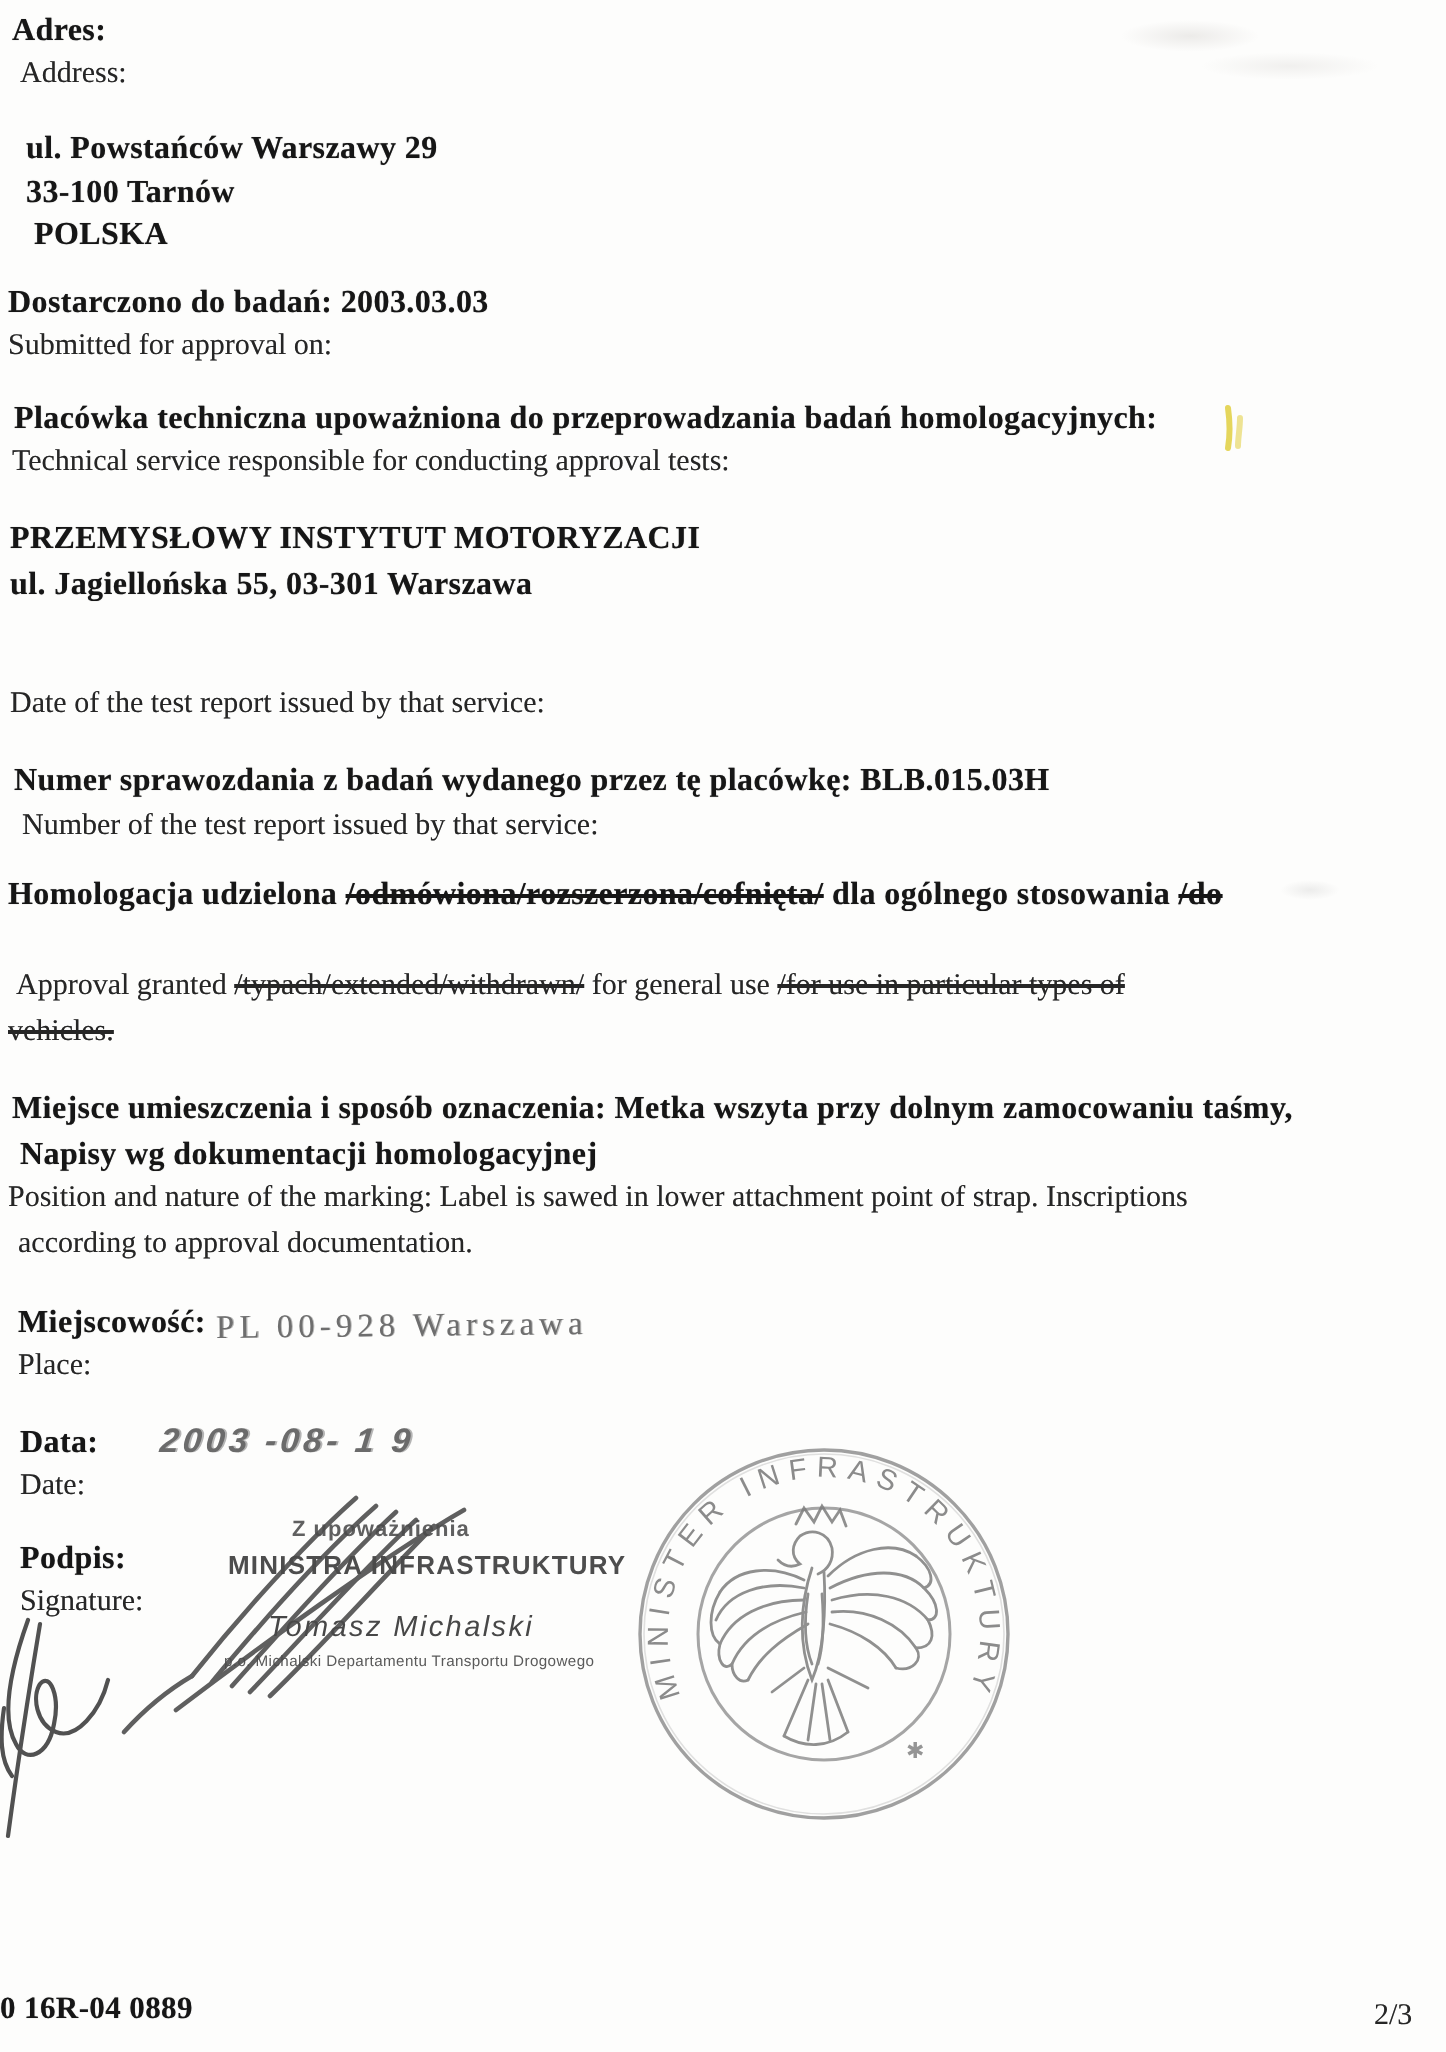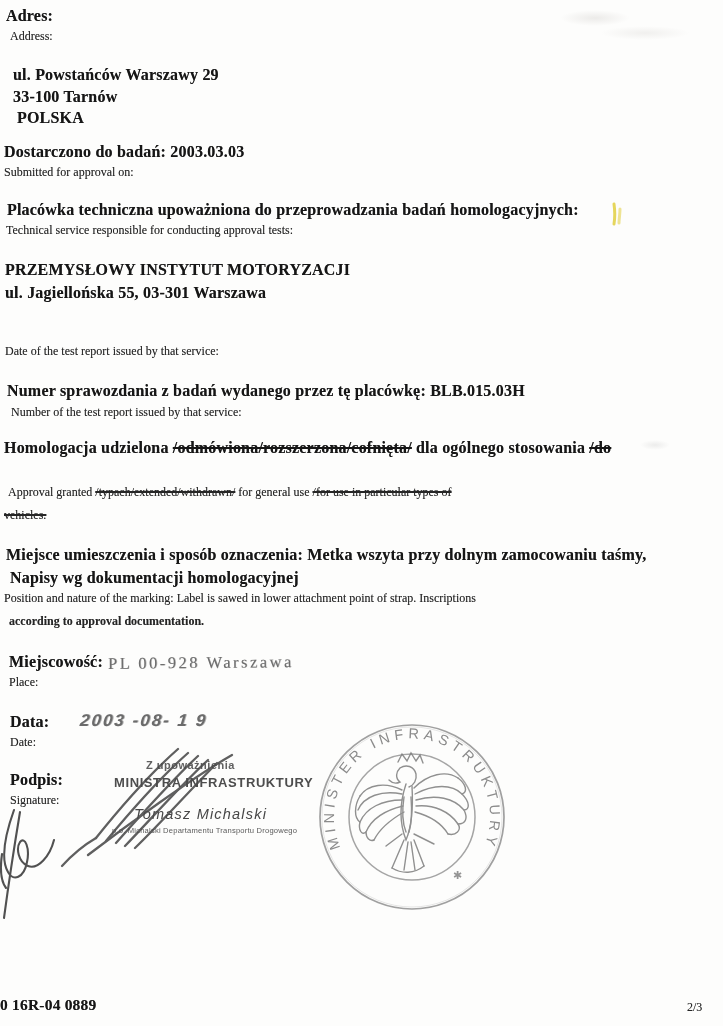--- a/index.html
+++ b/index.html
@@ -4,21 +4,21 @@
 <style>
   html,body{margin:0;padding:0;background:#e9e9e9;}
   #page{
     position:relative; width:723px; height:1026px;
     background:#fdfdfc; overflow:hidden;
     font-family:"Liberation Serif", serif; color:#1f1f1f;
   }
   .abs{position:absolute; white-space:nowrap;}
   .pl{font-weight:bold; font-size:16px; color:#161616; letter-spacing:.2px;
       text-shadow:0 0 .4px rgba(0,0,0,.5);}
-  .en{font-size:12px; color:#262626; text-shadow:0 0 .3px rgba(0,0,0,.35);}
+  .en{font-size:15px; color:#262626; text-shadow:0 0 .3px rgba(0,0,0,.35);}
   .strike{text-decoration:line-through; text-decoration-thickness:1.6px;}
   .stamp-serif{color:#6e6e6e; letter-spacing:2.5px; font-size:16.5px;
       transform:rotate(-.6deg); text-shadow:.6px 0 0 rgba(110,110,110,.45);}
   .date-stamp{font-family:"Liberation Sans", sans-serif; font-weight:bold;
       font-style:italic; font-size:17px; color:#6b6b6b; letter-spacing:2px;
       text-shadow:1px 0 0 rgba(107,107,107,.5); transform:skewX(-6deg);}
   .ink{font-family:"Liberation Sans", sans-serif; color:#565656;}
   .ink-auth1{font-size:11px; font-weight:bold; letter-spacing:.5px; color:#606060;}
   .ink-auth2{font-size:13px; font-weight:bold; letter-spacing:.6px; color:#4d4d4d;}
   .ink-name{font-size:14.5px; font-style:italic; letter-spacing:1.2px; color:#474747;}
@@ -53,21 +53,21 @@
     <span>Homologacja udzielona </span><span class="strike">/odmówiona/rozszerzona/cofnięta/</span><span> dla ogólnego stosowania </span><span class="strike">/do</span>
   </div>
   <div class="abs en" style="left:8px; top:485px;">
     <span>Approval granted </span><span class="strike">/typach/extended/withdrawn/</span><span> for general use </span><span class="strike">/for use in particular types of</span>
   </div>
   <div class="abs en strike" style="left:4px; top:508px;">vehicles.</div>
 
   <div class="abs pl" style="left:6px; top:546px;">Miejsce umieszczenia i sposób oznaczenia: Metka wszyta przy dolnym zamocowaniu taśmy,</div>
   <div class="abs pl" style="left:10px; top:569px;">Napisy wg dokumentacji homologacyjnej</div>
   <div class="abs en" style="left:4px; top:591px;">Position and nature of the marking: Label is sawed in lower attachment point of strap. Inscriptions</div>
-  <div class="abs en" style="left:9px; top:614px;font-weight:bold;">according to approval documentation.</div>
+  <div class="abs en" style="left:9px; top:614px;">according to approval documentation.</div>
 
   <div class="abs pl" style="left:9px; top:653px;">Miejscowość:</div>
   <div class="abs stamp-serif" style="left:108px; top:653px;">PL 00-928 Warszawa</div>
   <div class="abs en" style="left:9px; top:675px;">Place:</div>
 
   <div class="abs pl" style="left:10px; top:713px;text-align:center;">Data:</div>
   <div class="abs date-stamp" style="left:80px; top:711px;">2003 -08- 1 9</div>
   <div class="abs en" style="left:10px; top:735px;">Date:</div>
 
   <div class="abs pl" style="left:10px; top:771px;">Podpis:</div>

